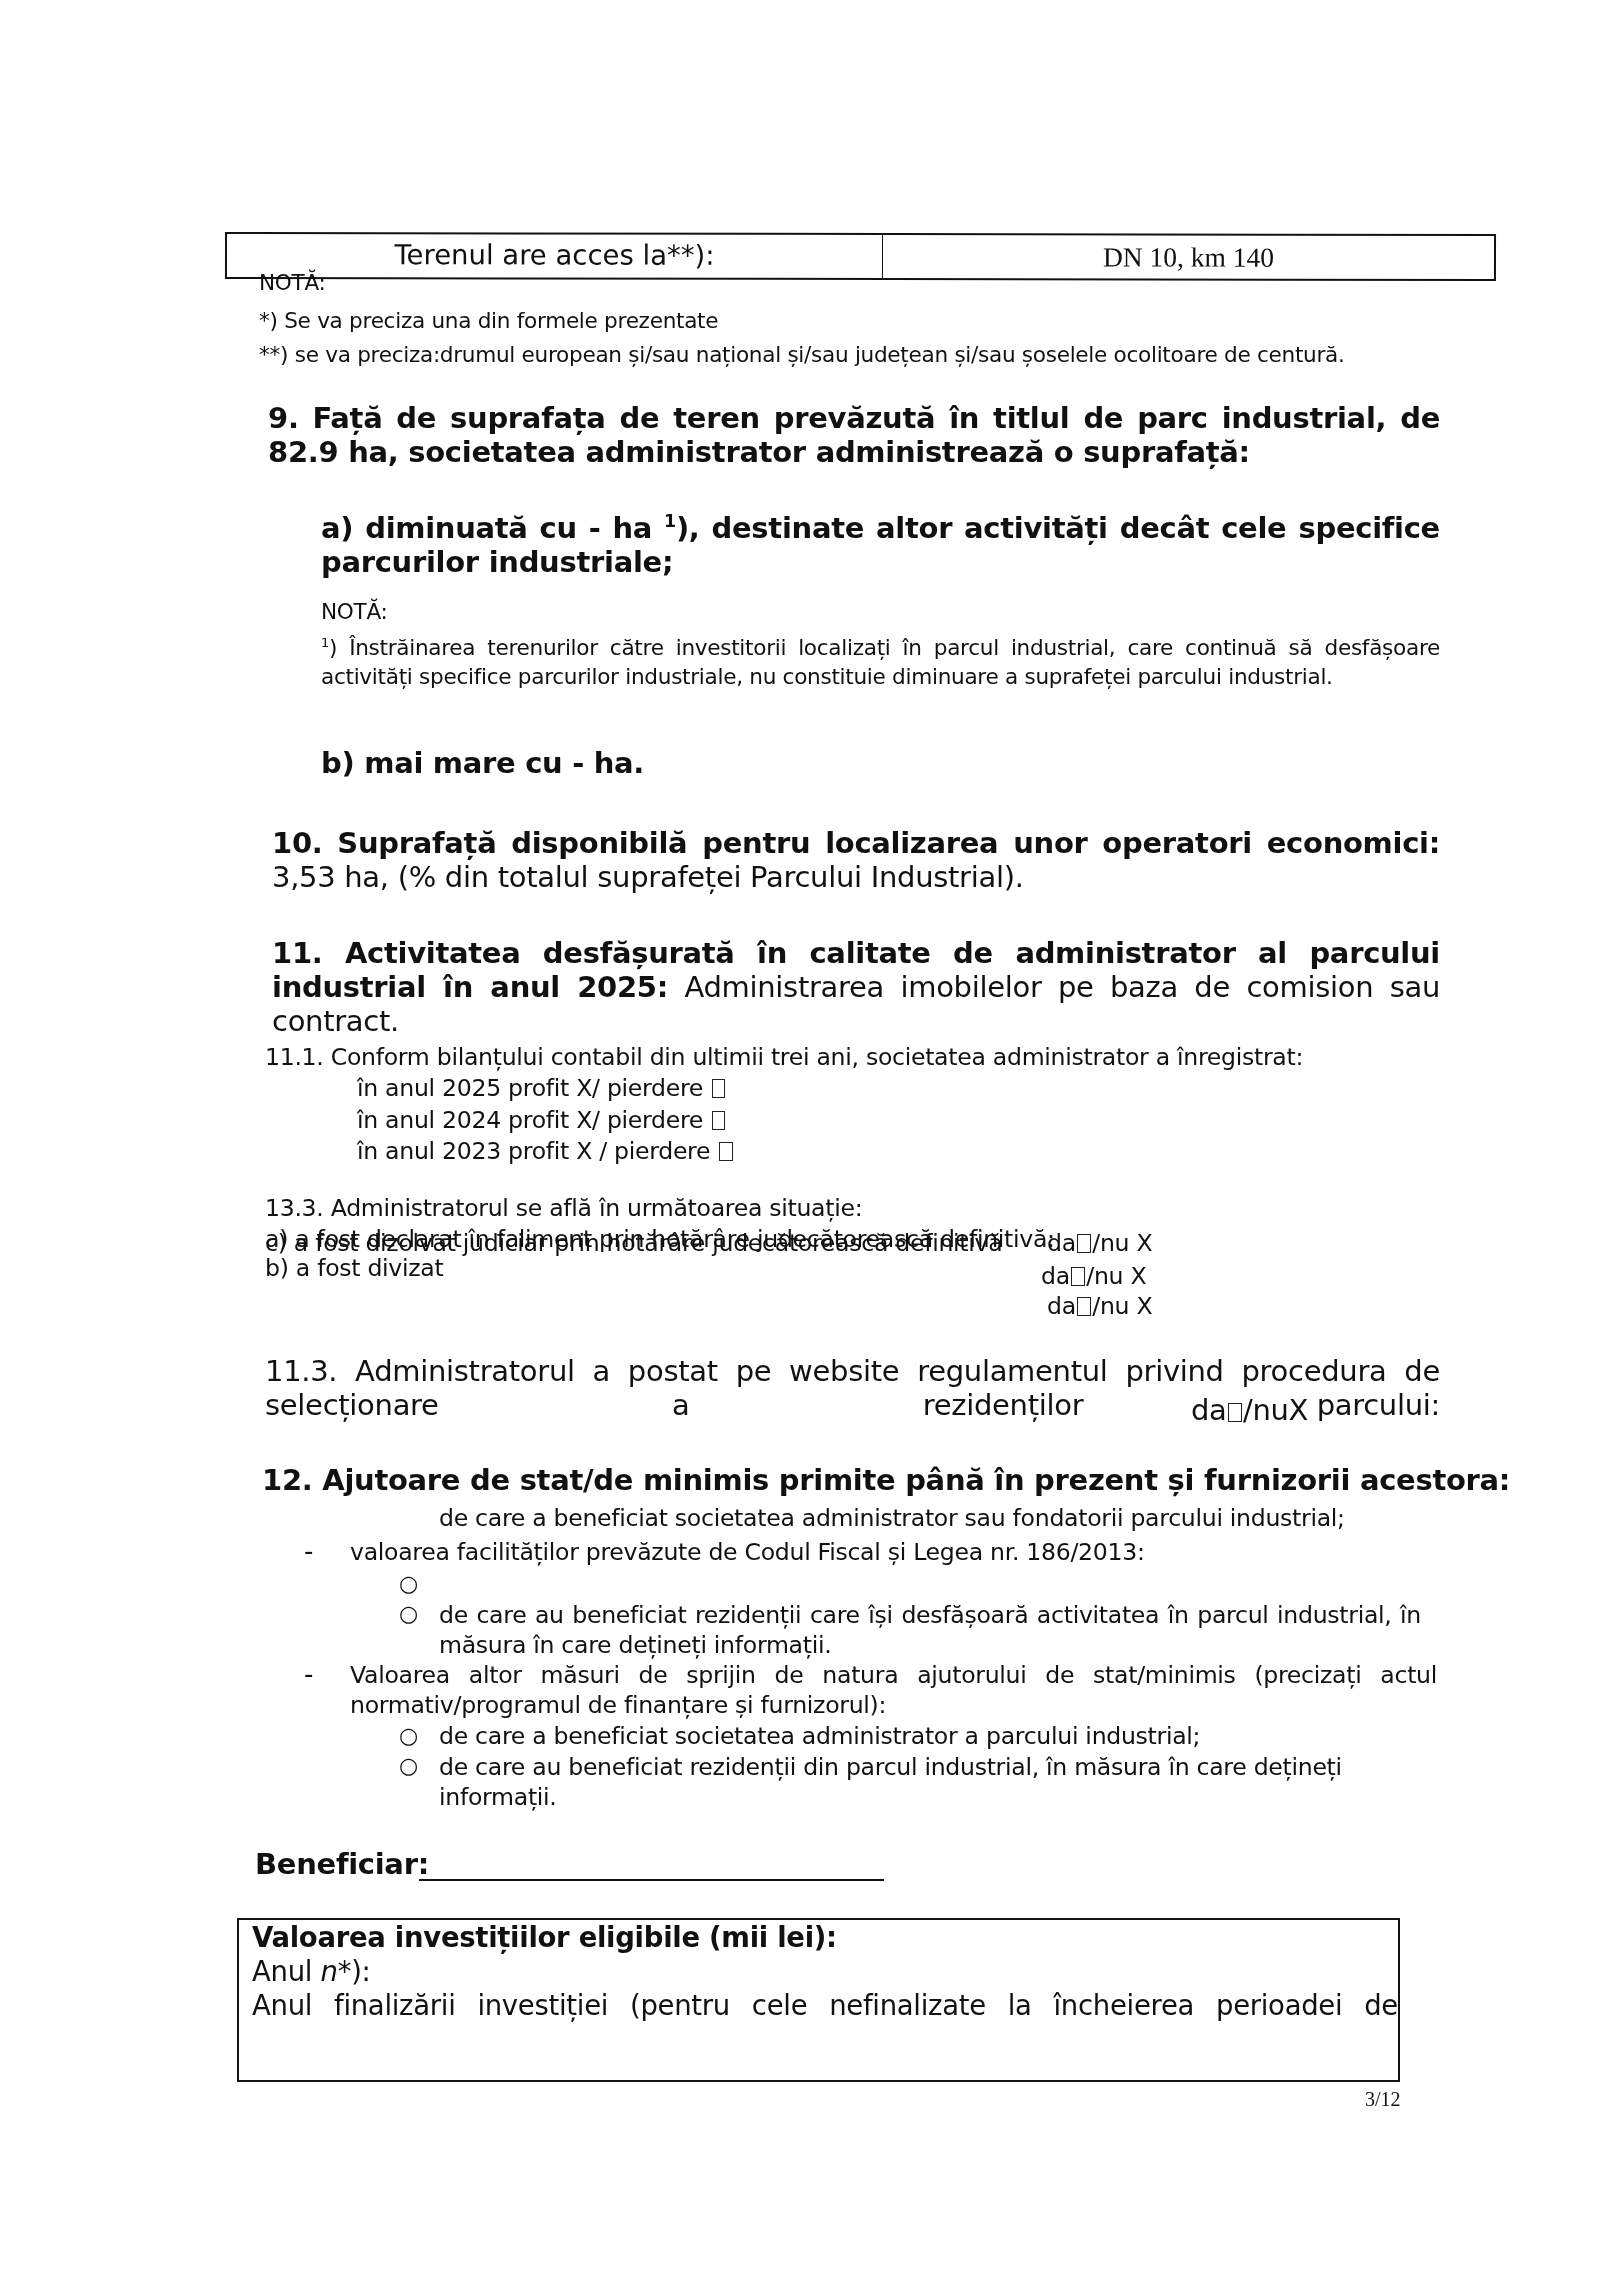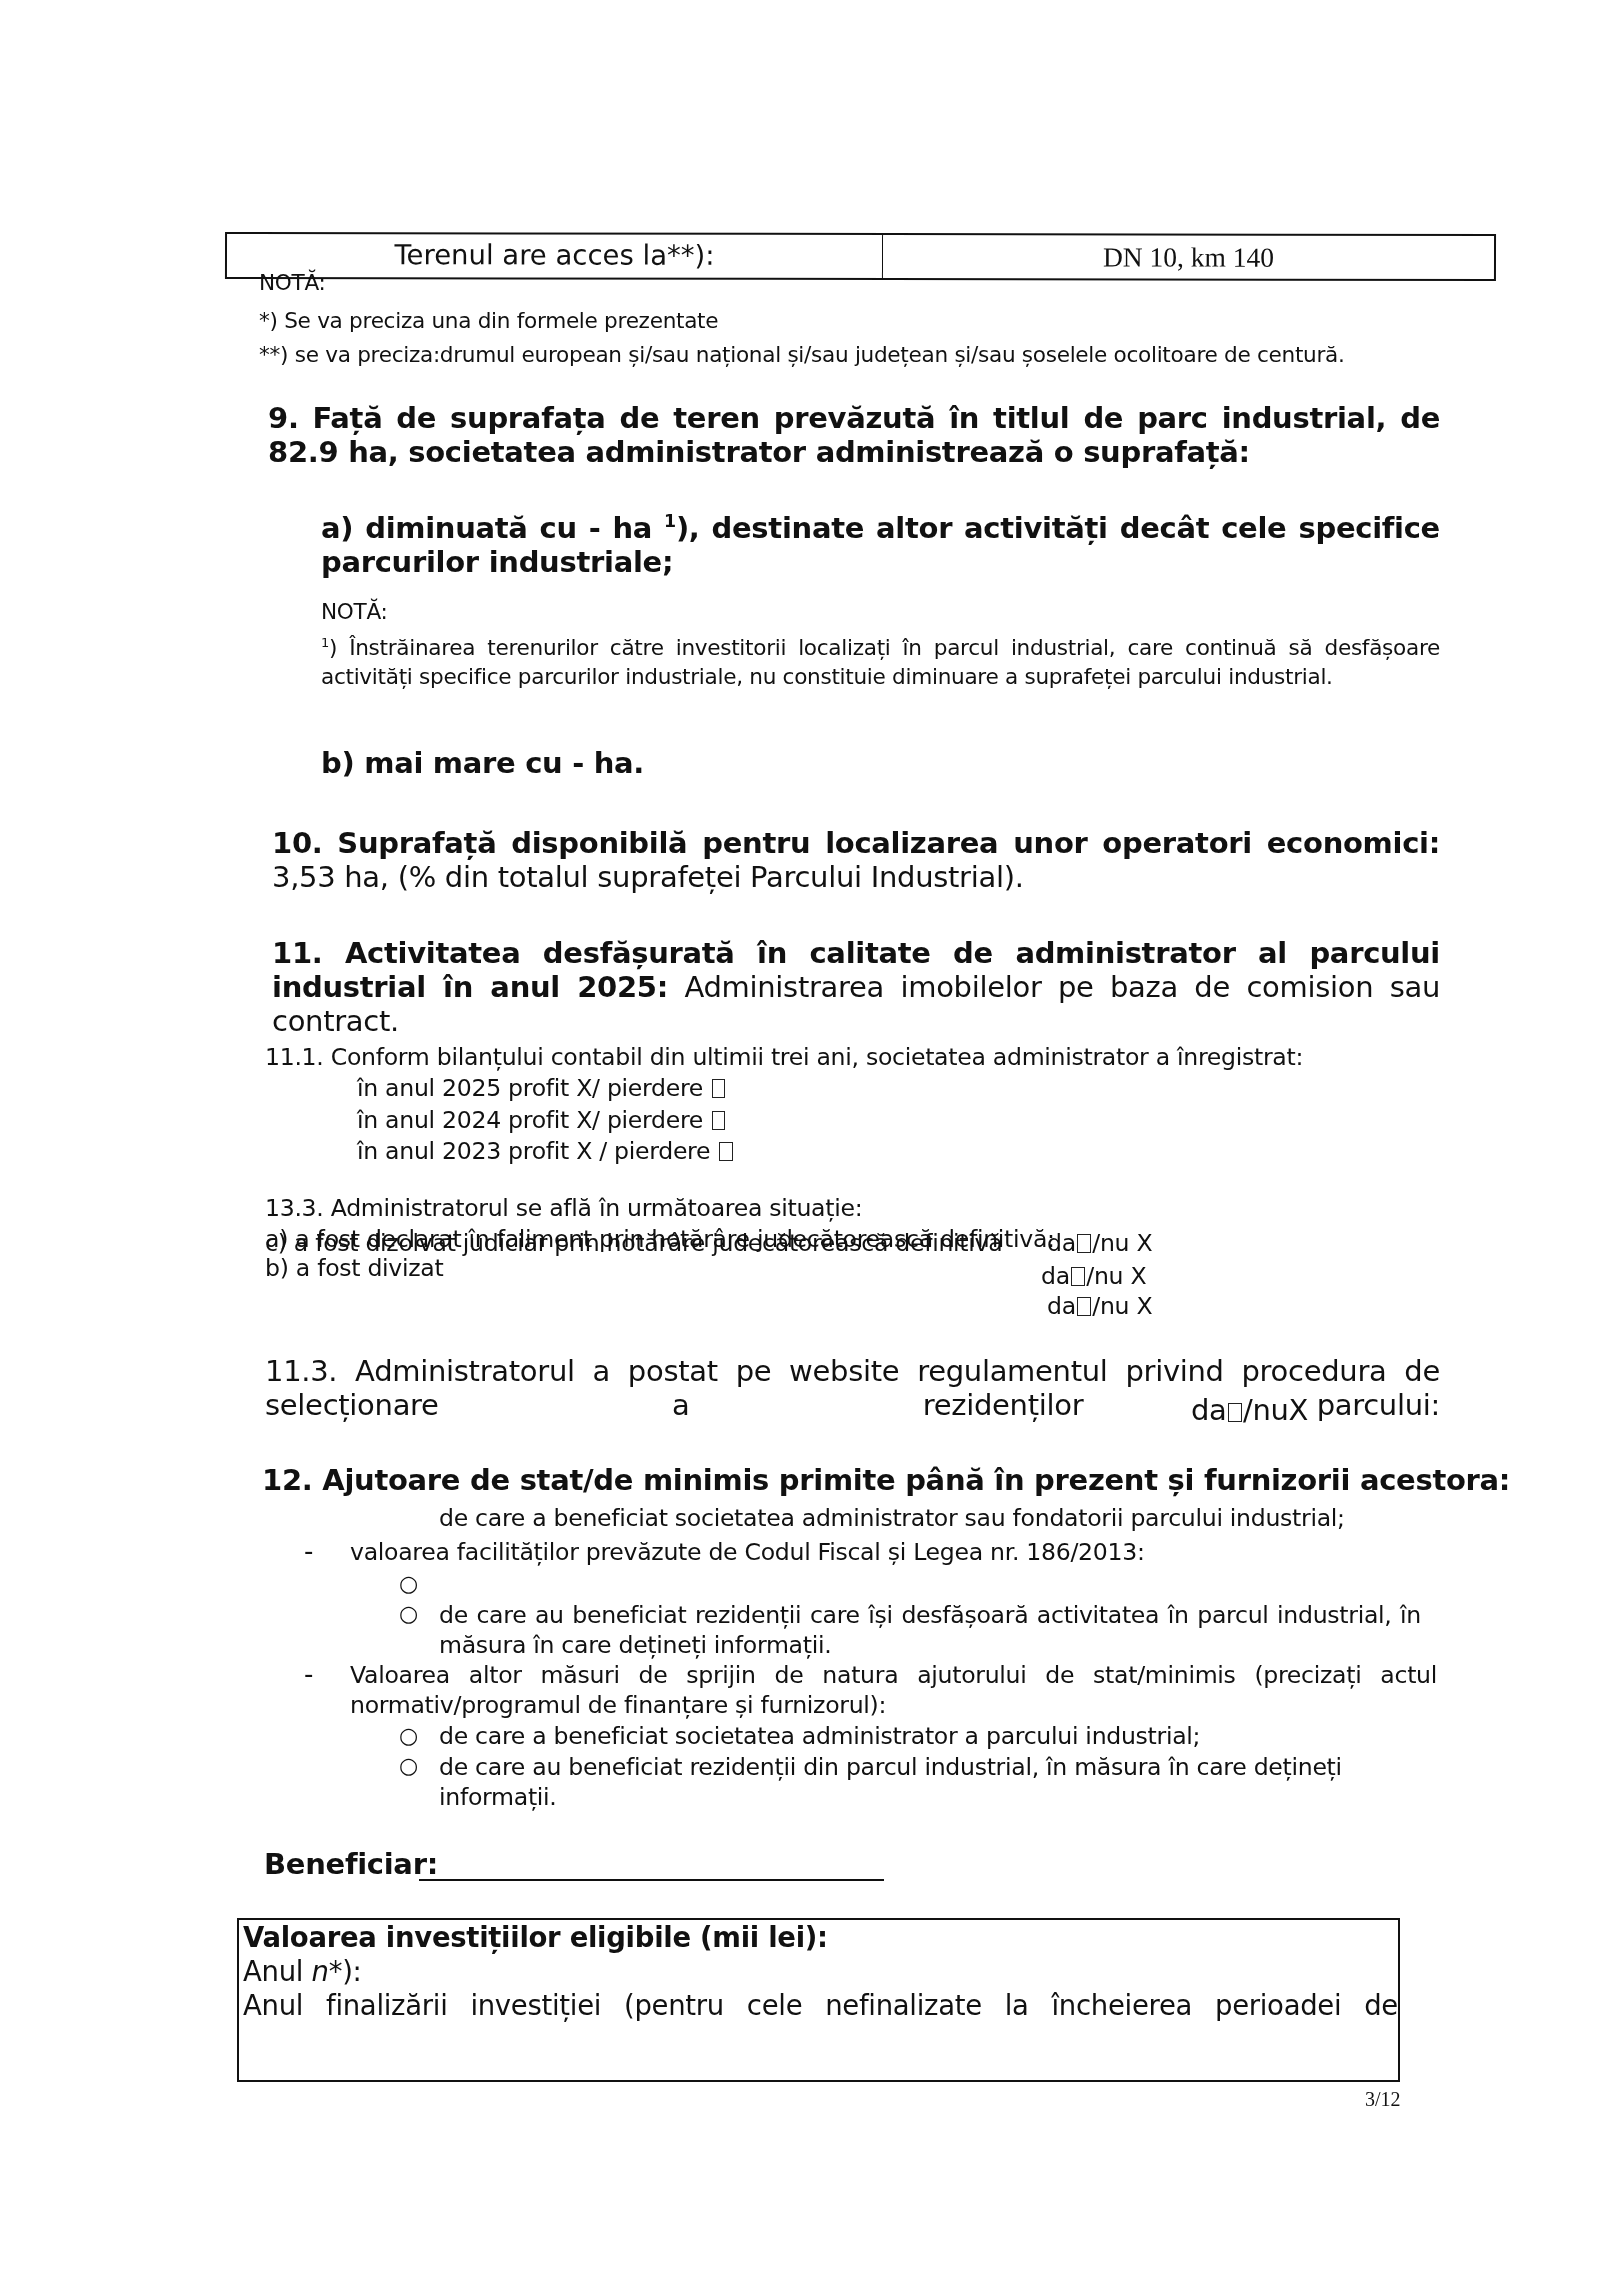--- a/index.html
+++ b/index.html
@@ -12,21 +12,21 @@
   .small { font-size: 21.6px; line-height: 29px; font-family: "DejaVu Sans", sans-serif; letter-spacing: -0.3px; }
   .bold-h { font-size: 29px; line-height: 34px; font-weight: bold; font-family: "DejaVu Sans", sans-serif; letter-spacing: -0.3px; }
   .normal-l { font-size: 29px; line-height: 34px; font-family: "DejaVu Sans", sans-serif; letter-spacing: -0.3px; }
   .mid { font-size: 23.6px; line-height: 30px; font-family: "DejaVu Sans", sans-serif; letter-spacing: -0.3px; }
   .justify { text-align: justify; text-align-last: left; }
   .justify-full { text-align: justify; text-align-last: justify; }
   .box { display: inline-block; width: 11.8px; height: 17px; border: 1.3px solid #222; vertical-align: -2px; margin: 0 1.3px; }
   .bul-dash { position: absolute; font-size: 26px; }
   .bul-circ { position: absolute; font-size: 22px; }
   .inv-box { position: absolute; left: 237px; top: 1918px; width: 1159px; height: 160px; border: 2px solid #111; border-top-width: 2px; }
-  .inv-box div { font-size: 27.5px; line-height: 34px; padding-left: 4px; font-family: "DejaVu Sans", sans-serif; letter-spacing: -0.3px; }
+  .inv-box div { font-size: 27.5px; line-height: 34px; padding-left: 13px; font-family: "DejaVu Sans", sans-serif; letter-spacing: -0.3px; }
   .sign-line { position: absolute; left: 419px; top: 1879px; width: 465px; border-bottom: 2.6px solid #111; }
   .page-num { position: absolute; left: 1365px; top: 2088px; font-size: 20px; font-family: "Liberation Serif", serif; }
   sup { font-size: 60%; }
   i { font-style: italic; }
 </style>
 </head>
 <body>
 
 <div class="page">
 
@@ -101,21 +101,21 @@
   <div class="bul-circ" style="left:399px; top:1601px;">○</div>
   <div class="abs mid justify" style="left:439px; top:1600px; width:982px;">de care au beneficiat rezidenții care își desfășoară activitatea în parcul industrial, în măsura în care dețineți informații.</div>
 
   <div class="bul-dash" style="left:304px; top:1659px;">-</div>
   <div class="abs mid justify" style="left:350px; top:1660px; width:1087px;">Valoarea altor măsuri de sprijin de natura ajutorului de stat/minimis (precizați actul normativ/programul de finanțare și furnizorul):</div>
   <div class="bul-circ" style="left:399px; top:1723px;">○</div>
   <div class="abs mid" style="left:439px; top:1721px; width:1001px;">de care a beneficiat societatea administrator a parcului industrial;</div>
   <div class="bul-circ" style="left:399px; top:1753px;">○</div>
   <div class="abs mid" style="left:439px; top:1752px; width:1001px;">de care au beneficiat rezidenții din parcul industrial, în măsura în care dețineți informații.</div>
 
-  <div class="abs bold-h" style="left:264px; top:1847px;">Beneficiar:</div>
+  <div class="abs bold-h" style="left:255px; top:1847px;">Beneficiar:</div>
   <div class="sign-line"></div>
 
   <div class="inv-box">
     <div style="font-weight:bold;">Valoarea investițiilor eligibile (mii lei):</div>
     <div>
       <span>Anul </span><i>n*</i><span>):</span>
     </div>
     <div class="justify-full">Anul finalizării investiției (pentru cele nefinalizate la încheierea perioadei de</div>
   </div>
 

